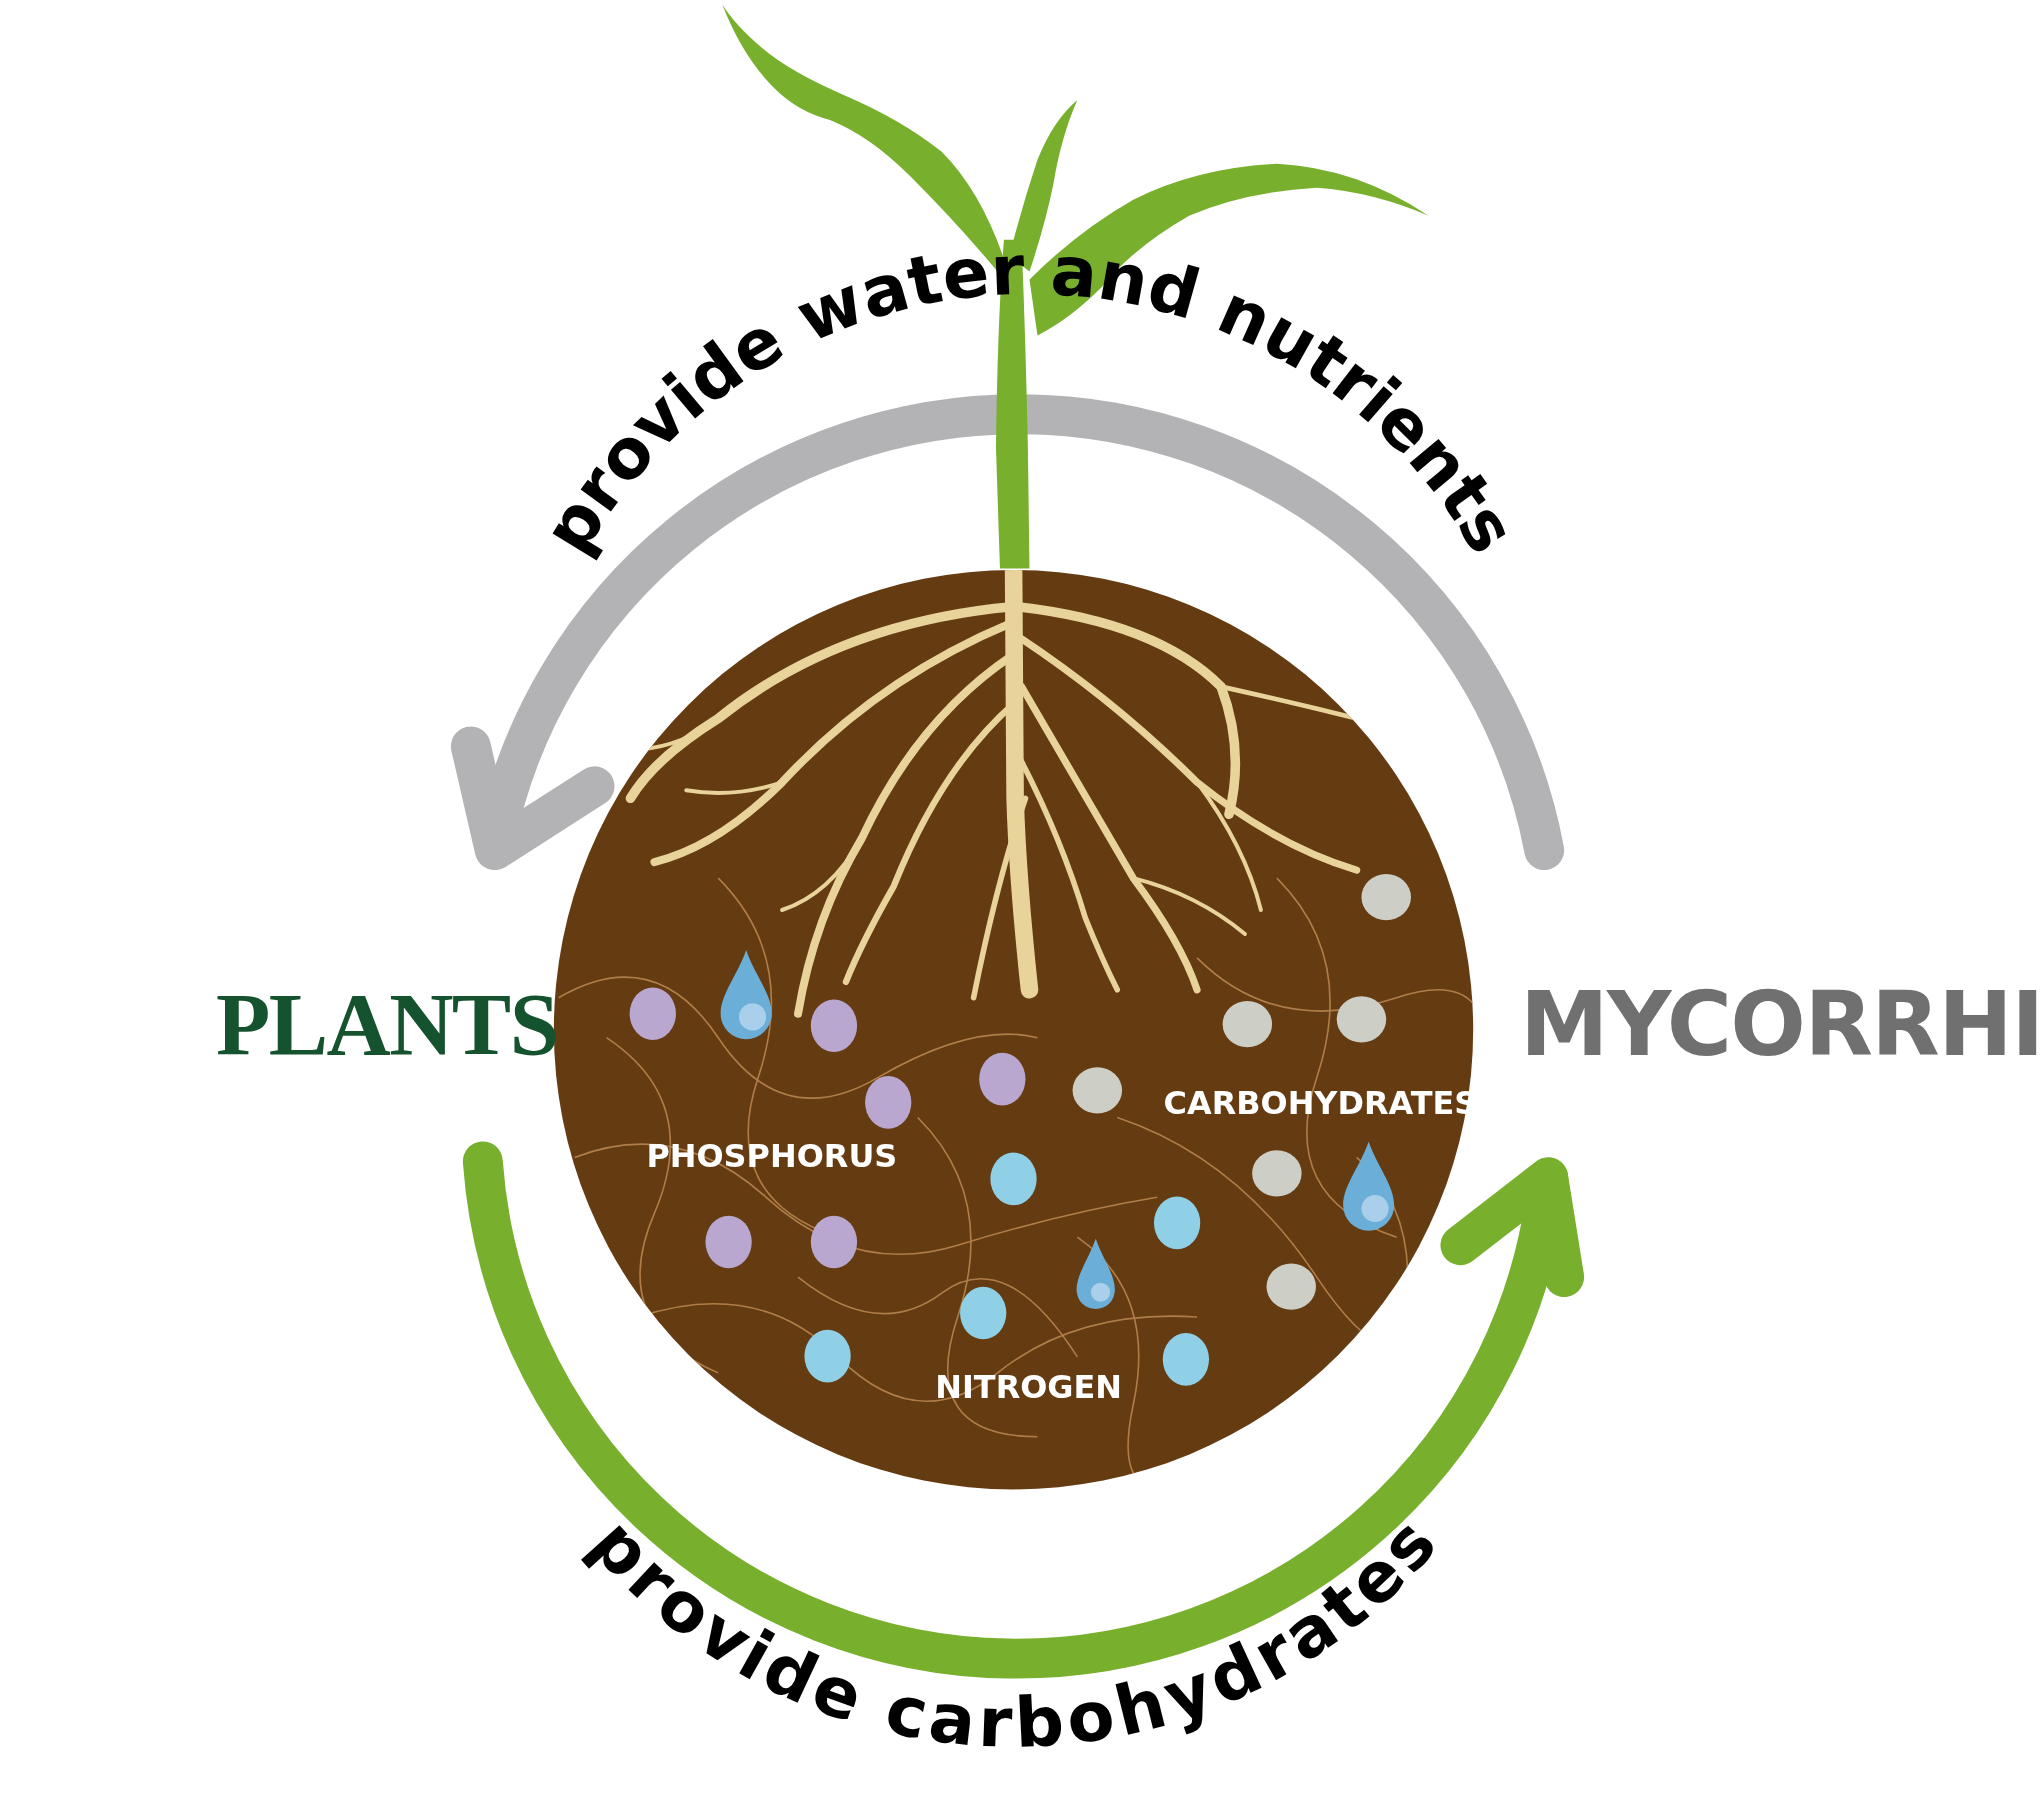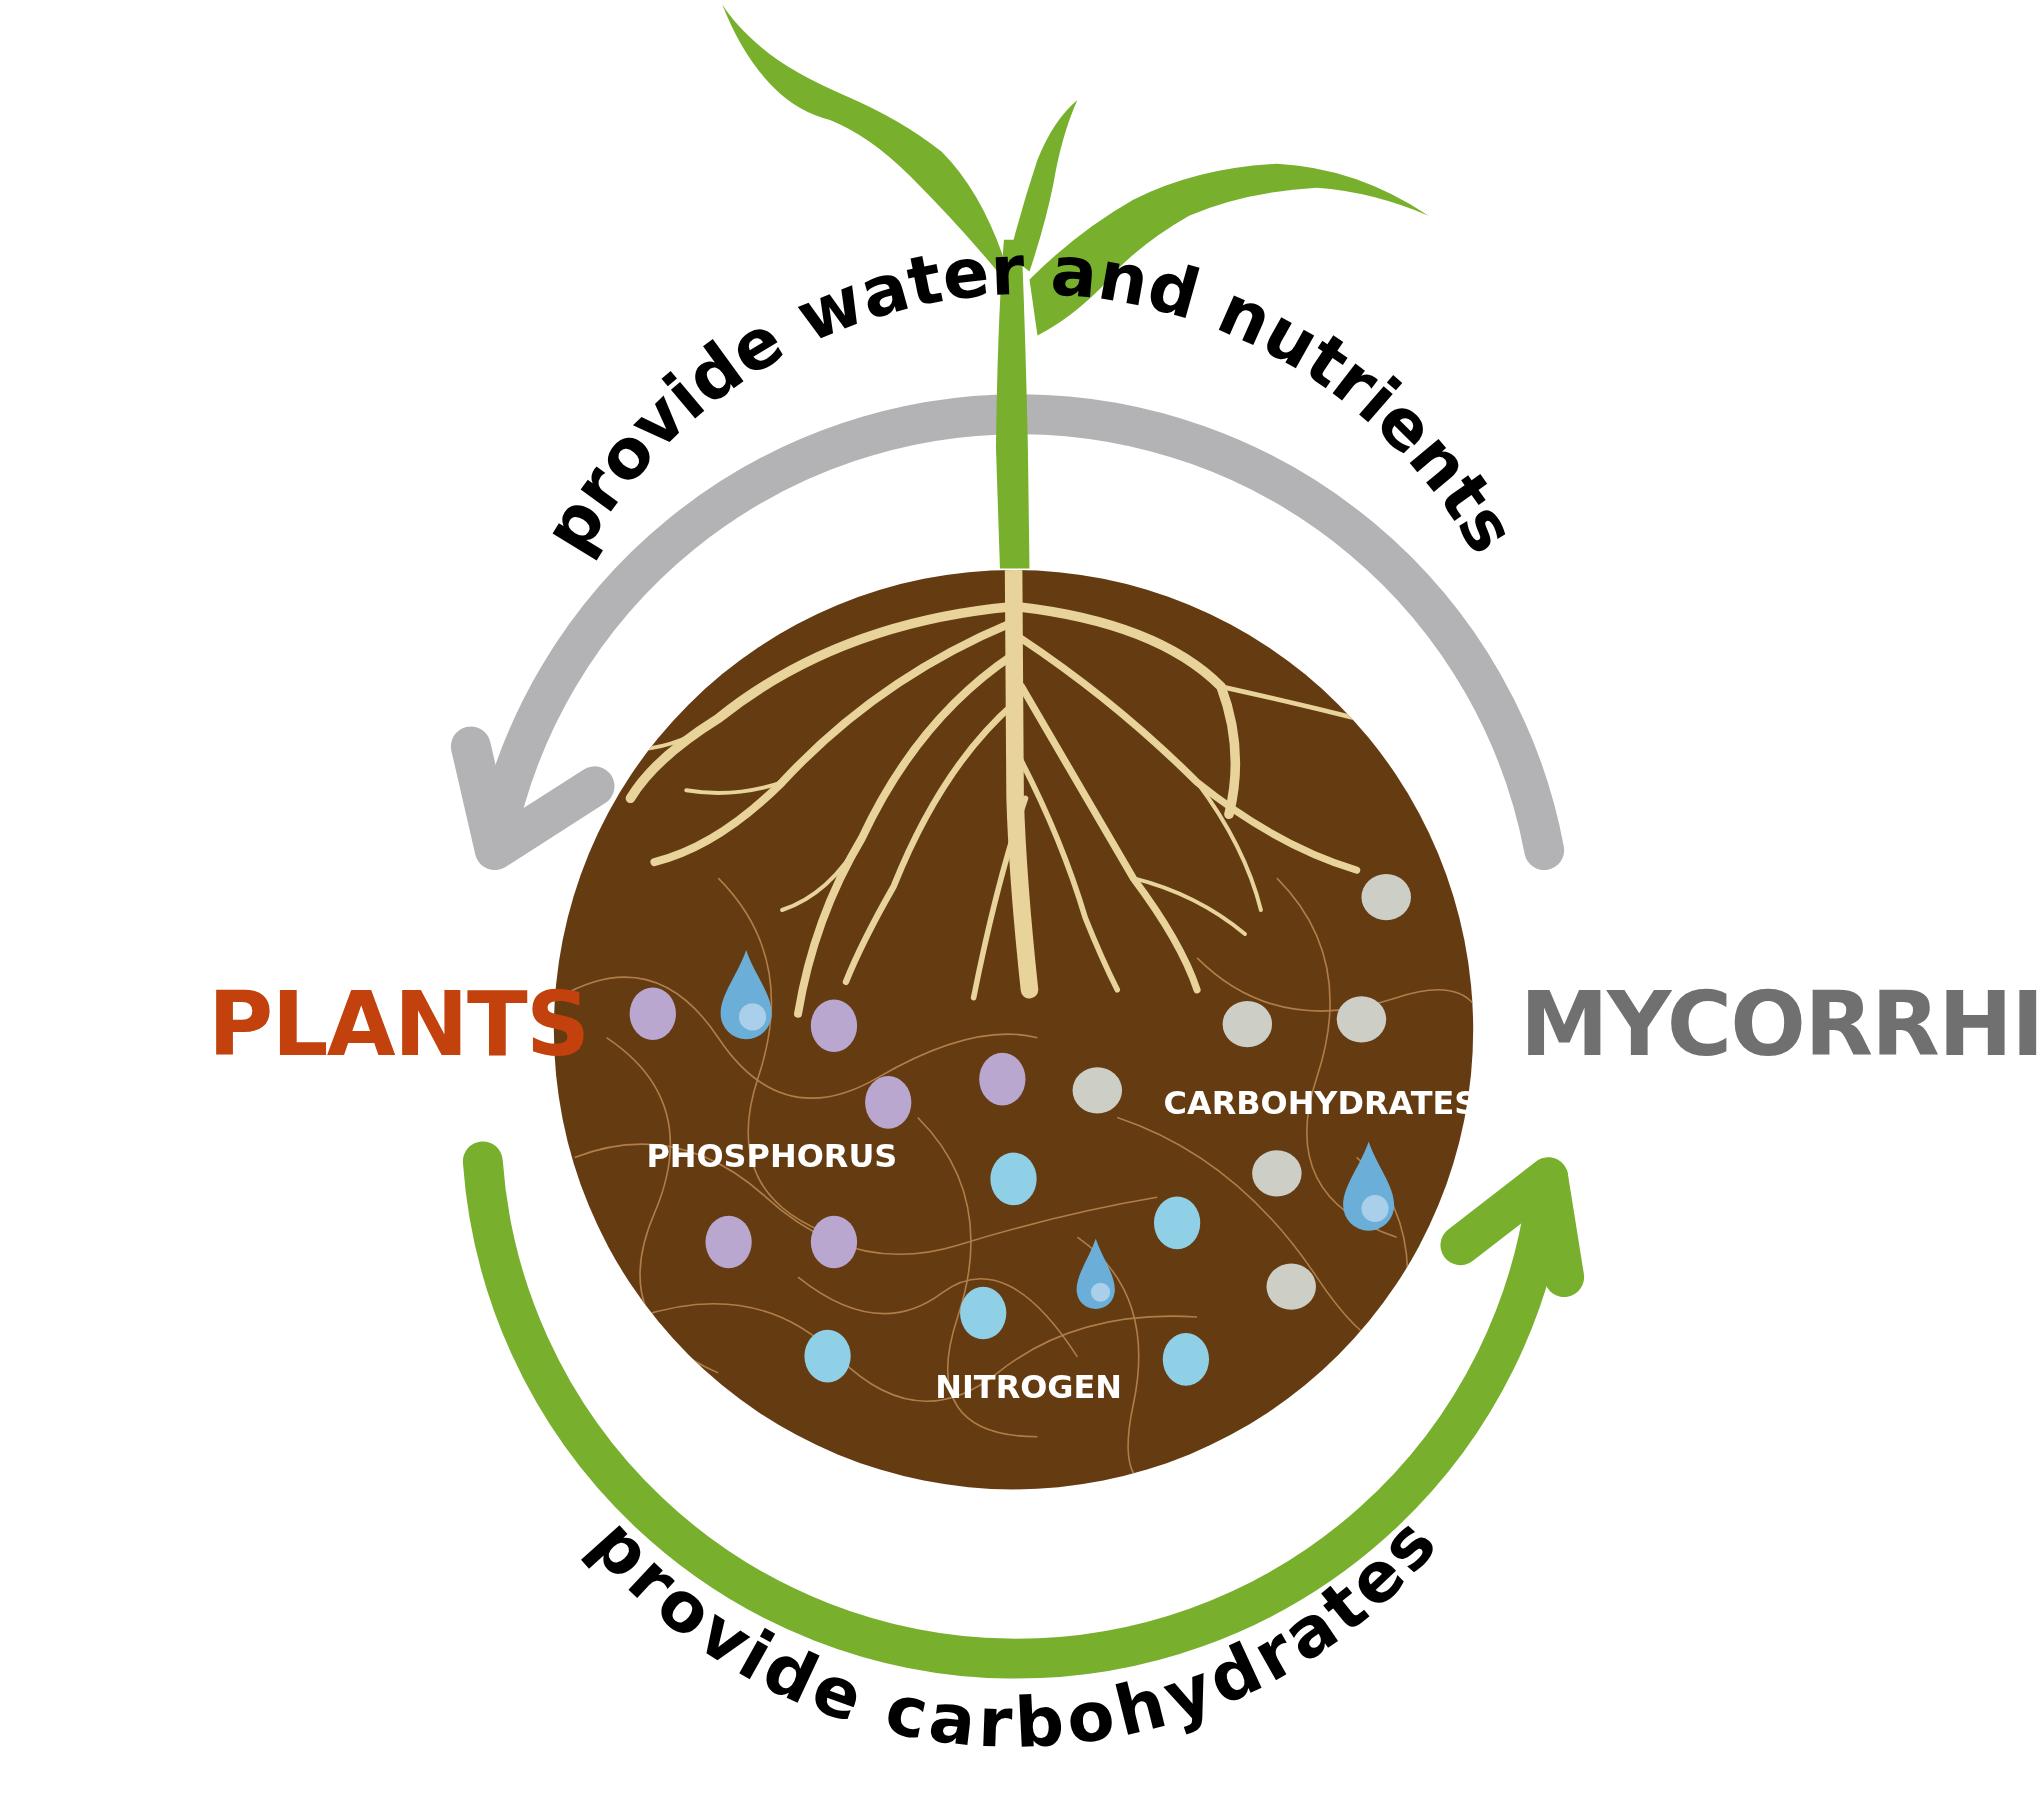--- a/index.html
+++ b/index.html
@@ -123,15 +123,15 @@
   </g>
 
   <text class="arc-text">
     <textPath href="#topArcPath" startOffset="50%" text-anchor="middle">provide water and nutrients</textPath>
   </text>
   <text class="arc-text" dy="70">
     <textPath href="#bottomArcPath" startOffset="50%" text-anchor="middle">provide carbohydrates</textPath>
   </text>
 </svg>
 
-<div class="side-label" style="left:208px; top:980px; color:#c2410c;">PLANTS</div>
+<div class="side-label" style="left:216px; top:980px; color:#14532d;font-family:Liberation Serif, serif;">PLANTS</div>
 <div class="side-label" style="left:1520px; top:980px; color:#707070;">MYCORRHIZA</div>
 
 
 </body></html>

